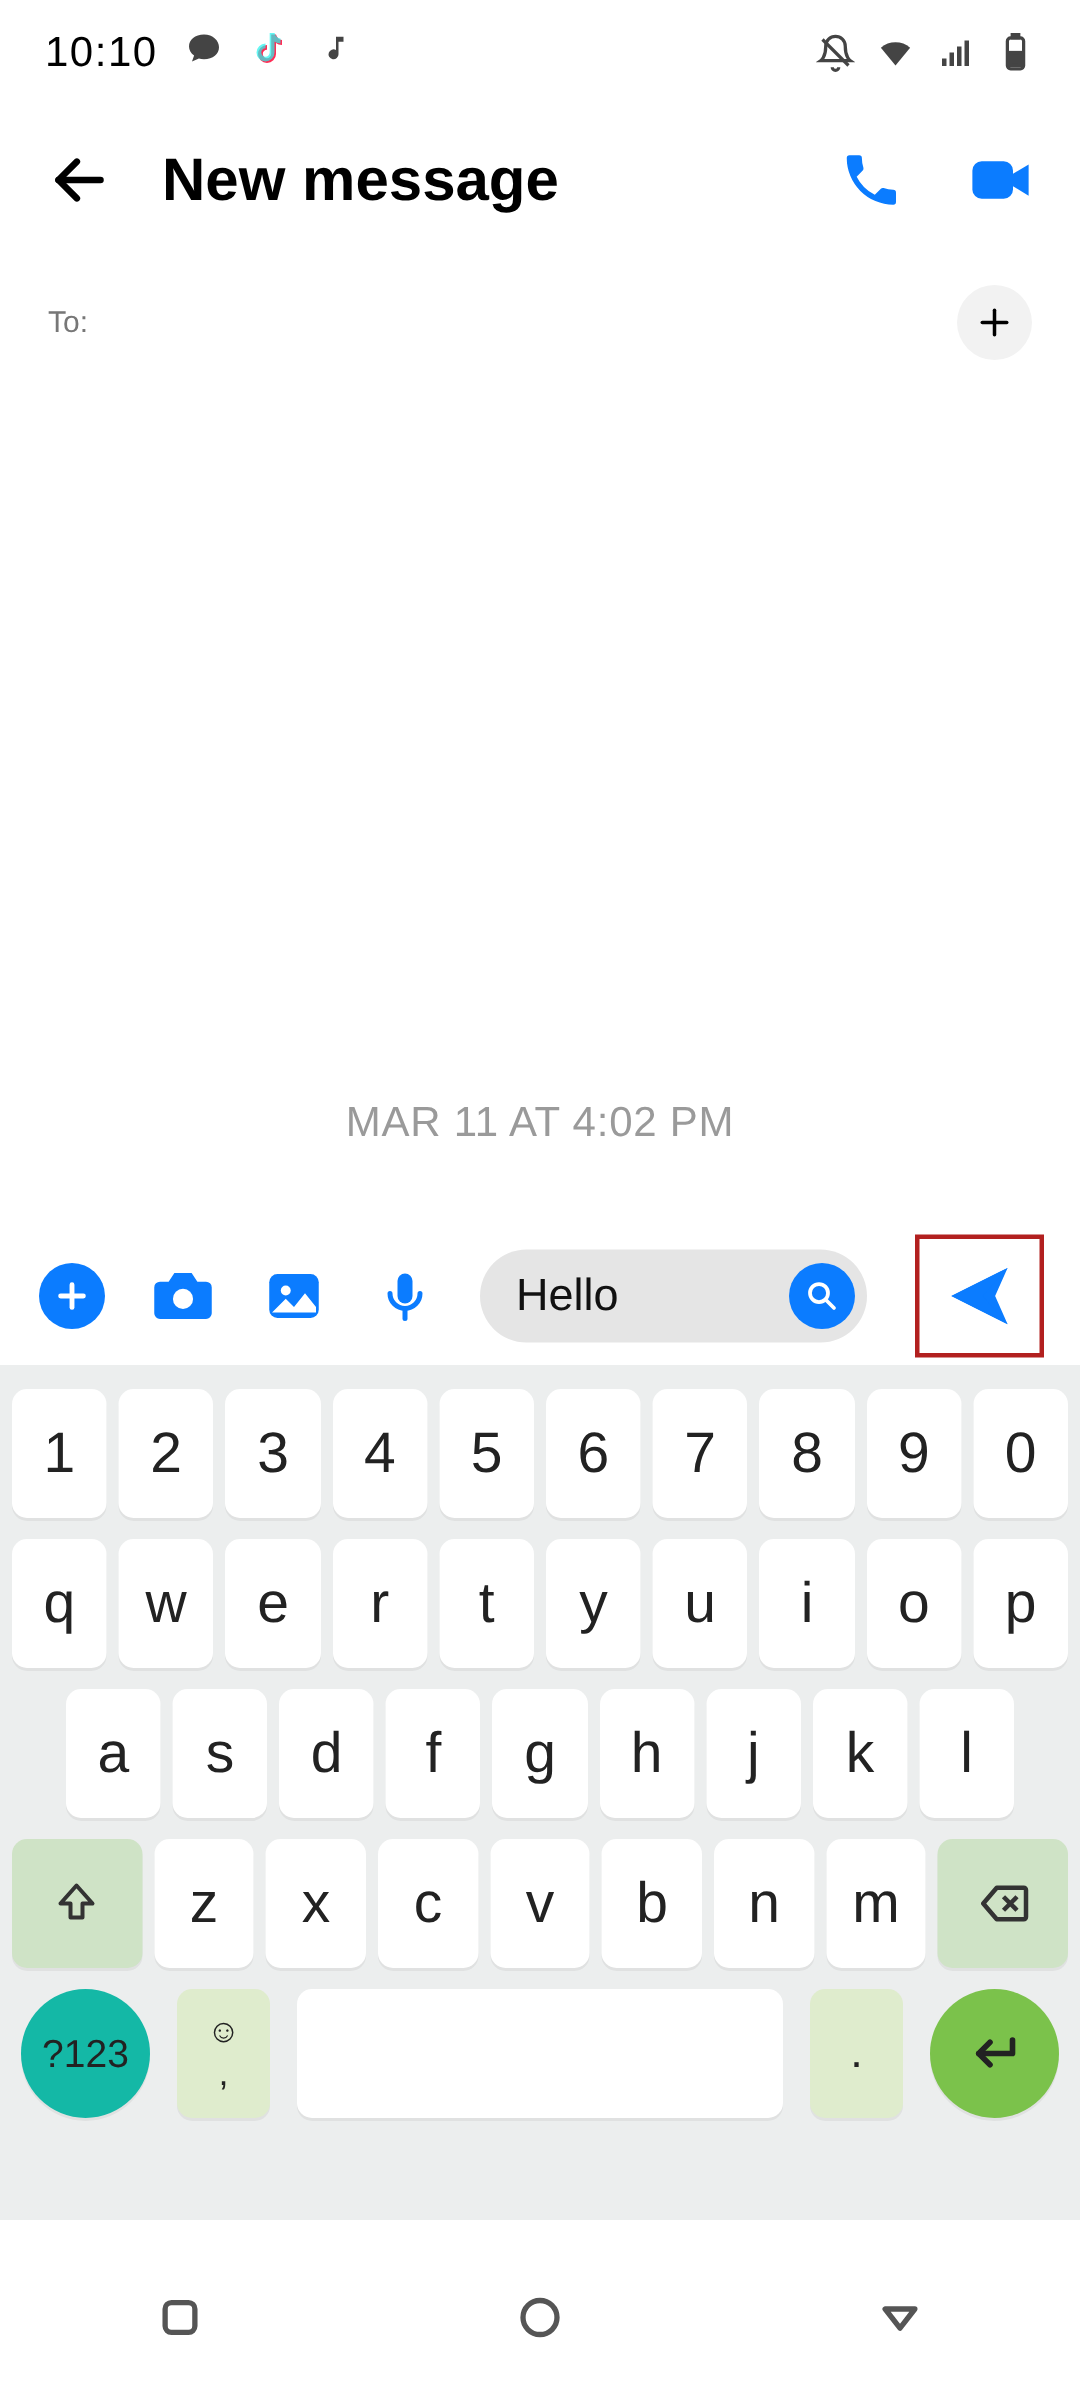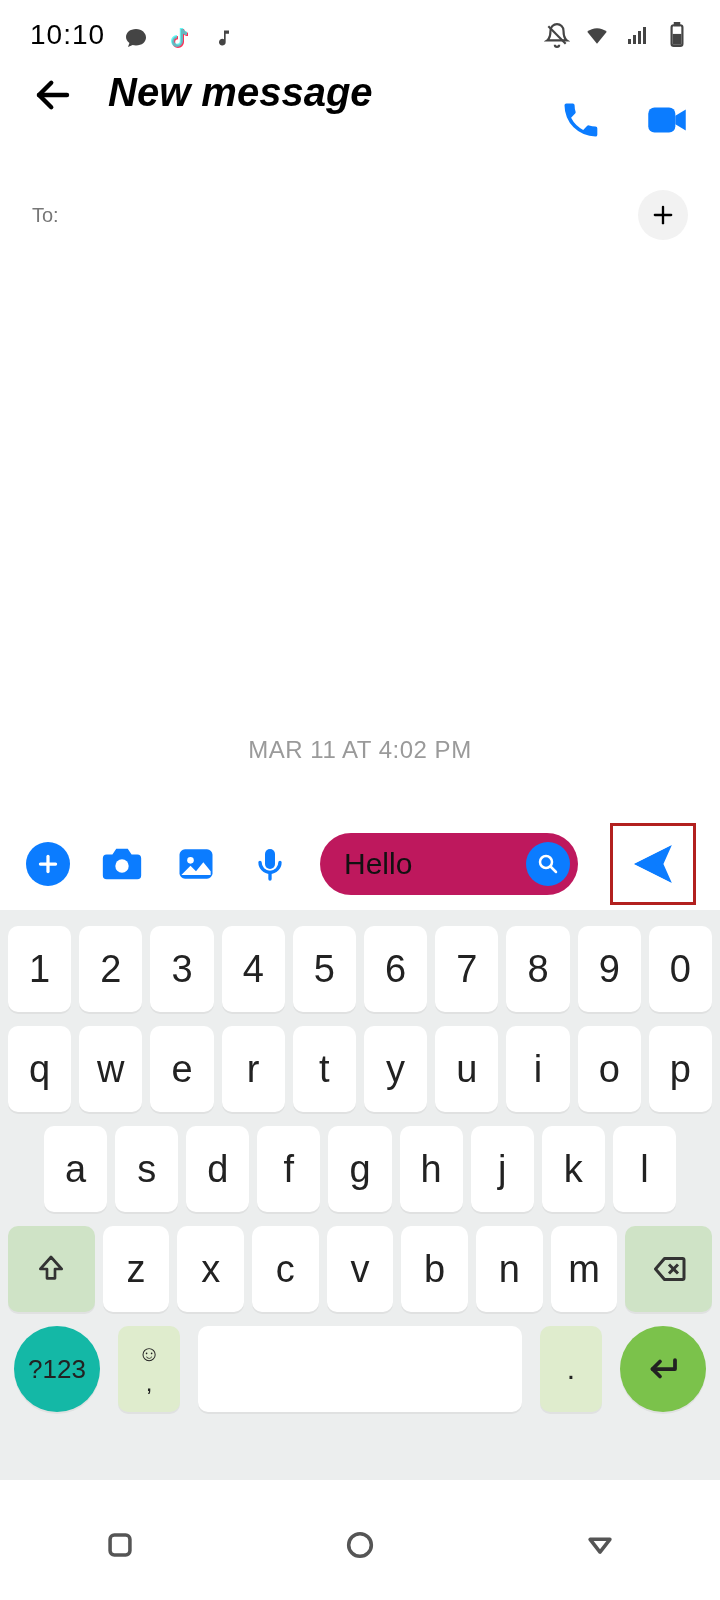--- a/index.html
+++ b/index.html
@@ -12,29 +12,29 @@
     position: relative;
   }
   .status-bar {
     height: 70px;
     display: flex;
     align-items: center;
     padding: 0 30px;
     font-size: 28px;
     color: #000;
   }
-  .status-left { display: flex; align-items: flex-end; gap: 18px; }
+  .status-left { display: flex; align-items: flex-start; gap: 18px; }
   .status-right { margin-left: auto; display: flex; align-items: center; gap: 14px; }
   .status-time { font-weight: 500; letter-spacing: 1px; }
   .icon-small { width: 26px; height: 26px; display: inline-flex; align-items: center; justify-content: center; }
   .header {
     height: 100px;
     display: flex;
+    align-items: center;
     padding: 0 28px;
-    font-style: italic;
   }
   .back-btn { width: 50px; height: 50px; display: flex; align-items: center; justify-content: center; }
   .header-title { font-size: 40px; font-weight: 700; margin-left: 30px; }
   .header-actions { margin-left: auto; display: flex; gap: 36px; align-items: center; }
   .header-icon { width: 50px; height: 50px; display: flex; align-items: center; justify-content: center; color: #0b7cff; }
   .to-row {
     display: flex;
     align-items: center;
     padding: 20px 32px 10px 32px;
   }
@@ -43,37 +43,37 @@
   .chat-area {
     position: absolute;
     top: 300px; left: 0; right: 0;
     height: 520px;
     display: flex;
     flex-direction: column;
     justify-content: flex-end;
     align-items: center;
     padding-bottom: 30px;
   }
-  .timestamp { font-size: 24px; color: #9a9a9a; letter-spacing: 0.5px; margin-bottom: 26px; }
+  .timestamp { font-size: 28px; color: #9a9a9a; letter-spacing: 0.5px; margin-bottom: 26px; }
   .connected { font-size: 26px; color: #9a9a9a; }
   .composer {
     position: absolute;
     top: 818px; left: 0; right: 0;
     height: 92px;
     display: flex;
     align-items: center;
     padding: 0 24px;
     gap: 26px;
   }
   .comp-icon { width: 48px; height: 48px; display:flex; align-items:center; justify-content:center; color:#0b7cff; }
   .plus-circle { width:44px; height:44px; border-radius:50%; background:#0b7cff; display:flex; align-items:center; justify-content:center; color:#fff; font-size:30px; font-weight:700;}
   .input-pill {
     flex: 1;
     height: 62px;
-    background: #be185d;
+    background: #e5e5e5;
     border-radius: 40px;
     display: flex;
     align-items: center;
     padding: 0 8px 0 24px;
   }
   .input-text { font-size: 30px; color: #111; flex:1;}
   .search-circle { width: 44px; height: 44px; border-radius:50%; background:#0b7cff; display:flex; align-items:center; justify-content:center; }
   .send-box {
     width: 86px; height: 82px;
     border: 3px solid #b2201f;

